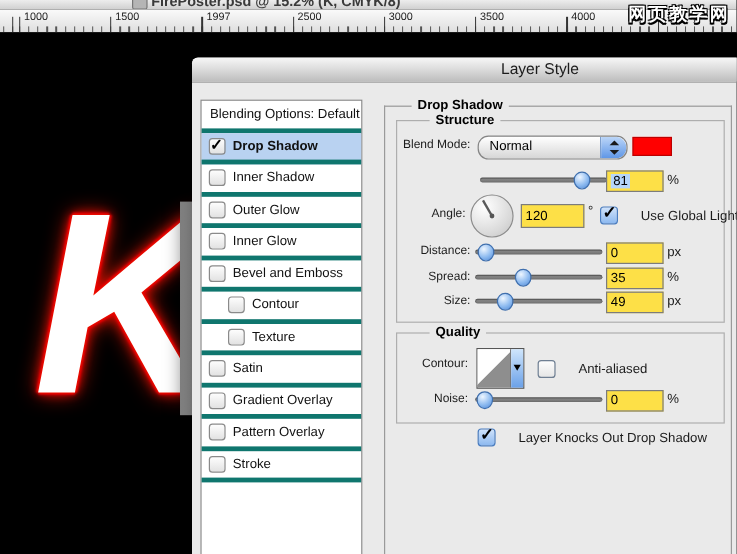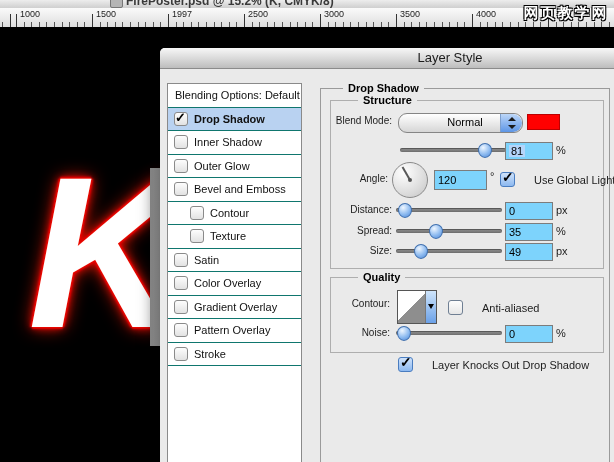--- a/index.html
+++ b/index.html
@@ -43,21 +43,21 @@
           background:#eaeaea;border-radius:5px 5px 0 0;box-shadow:-6px 8px 16px rgba(0,0,0,.6);}
   .dlg-titlebar{position:absolute;left:0;top:0;width:100%;height:20px;border-radius:5px 5px 0 0;
           background:linear-gradient(#f7f7f7,#d8d8d8 55%,#bdbdbd);border-bottom:1px solid #8b8b8b;
           text-align:center;font-size:13px;color:#1c1c1c;line-height:20px;}
 
   
   .styles-box{position:absolute;left:7px;top:35px;width:133px;height:430px;
               background:#fff;border:1px solid #8a8a8a;}
   .styles-header{height:21px;line-height:21px;padding-left:6px;font-size:11px;color:#111;
                  border-bottom:3px double #555;}
-  .srow{height:22.5px;border-bottom:1px solid #0f766e;display:flex;align-items:center;
+  .srow{height:22.5px;border-bottom:4px solid #0f766e;display:flex;align-items:center;
         font-size:11px;color:#111;}
   .srow.sel{background:#b9d2f1;font-weight:bold;}
   .srow .slabel{margin-left:6px;white-space:nowrap;}
   .srow.noCb .slabel{margin-left:7px;}
   .cb{width:12px;height:12px;margin-left:6px;flex:0 0 auto;border:1px solid #8a8a8a;border-radius:3px;
       background:linear-gradient(#fdfdfd,#e2e2e2);position:relative;}
   .srow.indent .cb{margin-left:22px;}
   .cb.on::after{content:"\2713";position:absolute;left:0px;top:-3px;font-size:13px;font-weight:bold;color:#000;}
 
   
@@ -68,37 +68,37 @@
   .group-label{position:absolute;font-size:11px;font-weight:bold;color:#000;background:#eaeaea;padding:0 5px;z-index:2;}
   .g-structure{left:170px;top:52px;width:272px;height:167px;}
   .g-quality{left:170px;top:229px;width:272px;height:74px;}
 
   .rowlabel{position:absolute;left:0;width:232px;text-align:right;font-size:10px;color:#1c1c1c;}
   .unit{position:absolute;font-size:11px;color:#1c1c1c;}
 
   
   .popup{position:absolute;left:238px;top:65px;width:123px;height:18px;border:1px solid #858585;border-radius:9px;
          background:linear-gradient(#ffffff,#d6d6d6);font-size:11px;color:#000;line-height:17px;overflow:hidden;}
-  .popup-text{padding-left:9px;text-align:center;}
+  .popup-text{padding-left:9px;}
   .popup-cap{position:absolute;right:0;top:0;width:21px;height:100%;border-left:1px solid #7d9fce;
              background:linear-gradient(#bcd6f8,#5e96e6);border-radius:0 9px 9px 0;}
   .arr{position:absolute;left:7px;width:0;height:0;border-left:4px solid transparent;border-right:4px solid transparent;}
   .arr-up{top:3px;border-bottom:4px solid #1a1a1a;}
   .arr-dn{bottom:3px;border-top:4px solid #1a1a1a;}
 
   .swatch{position:absolute;left:367px;top:66px;width:33px;height:16px;background:#ff0000;
           box-shadow:inset 0 0 0 1px rgba(120,0,0,.5);}
 
   
   .slider{position:absolute;height:4px;border-radius:2px;width:106px;
           background:linear-gradient(#9c9c9c,#6b6b6b);box-shadow:inset 0 1px 1px rgba(0,0,0,.45);}
   .thumb{position:absolute;top:-5px;width:12px;height:13px;border:1px solid #3f6fae;border-radius:50% 50% 50% 50%/45% 45% 55% 55%;
          background:radial-gradient(circle at 35% 28%,#eef6ff,#8ebbf0 55%,#4e87d6);}
 
-  .field{position:absolute;width:43px;height:16px;background:#7dd3fc;border:1px solid #7c7c7c;
+  .field{position:absolute;width:43px;height:16px;background:#fde047;border:1px solid #7c7c7c;
          font-size:11px;color:#000;line-height:16px;padding-left:3px;}
   .field .selhl{background:#b5d5fa;padding:0 2px;}
 
   
   .dial{position:absolute;left:232px;top:114px;width:34px;height:34px;border-radius:50%;
         border:1px solid #8a8a8a;background:radial-gradient(circle at 32% 28%,#ffffff,#dadada 65%,#c2c2c2);}
   .needle{position:absolute;left:16px;top:2px;width:2px;height:15px;background:#5a5a5a;
           transform-origin:50% 100%;transform:rotate(-30deg);}
   .dial-dot{position:absolute;left:15px;top:15px;width:4px;height:4px;border-radius:50%;background:#555;}
   .angle-field{left:274px;top:122px;width:48px;height:18px;line-height:18px;}
@@ -166,37 +166,37 @@
       <div class="srow">
         <span class="cb"></span>
         <span class="slabel">Inner Shadow</span>
       </div>
       <div class="srow">
         <span class="cb"></span>
         <span class="slabel">Outer Glow</span>
       </div>
       <div class="srow">
         <span class="cb"></span>
+        <span class="slabel">Inner Glow</span>
+      </div>
+      <div class="srow">
+        <span class="cb"></span>
         <span class="slabel">Bevel and Emboss</span>
       </div>
       <div class="srow indent">
         <span class="cb"></span>
         <span class="slabel">Contour</span>
       </div>
       <div class="srow indent">
         <span class="cb"></span>
         <span class="slabel">Texture</span>
       </div>
       <div class="srow">
         <span class="cb"></span>
         <span class="slabel">Satin</span>
-      </div>
-      <div class="srow">
-        <span class="cb"></span>
-        <span class="slabel">Color Overlay</span>
       </div>
       <div class="srow">
         <span class="cb"></span>
         <span class="slabel">Gradient Overlay</span>
       </div>
       <div class="srow">
         <span class="cb"></span>
         <span class="slabel">Pattern Overlay</span>
       </div>
       <div class="srow">

